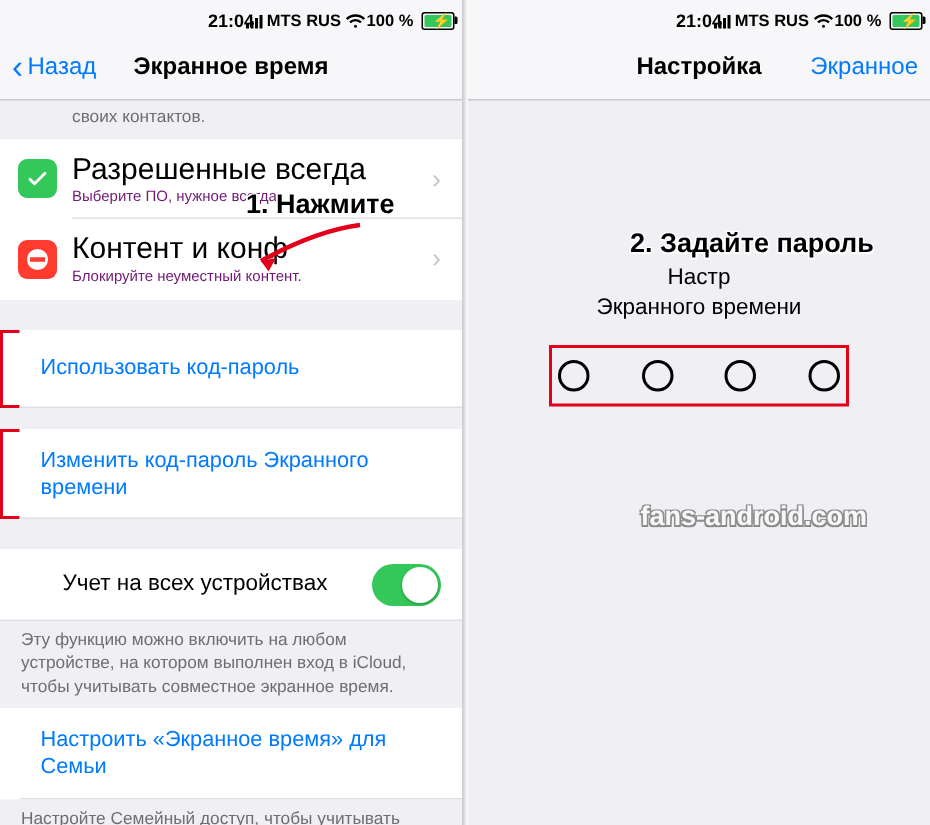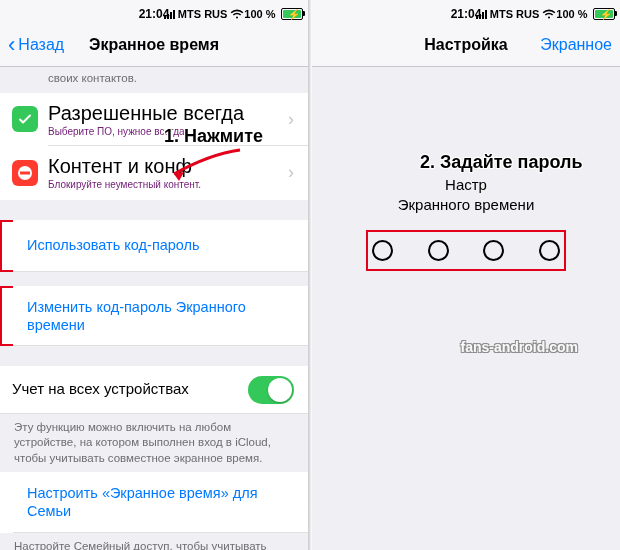--- a/index.html
+++ b/index.html
@@ -251,21 +251,21 @@
     background: transparent;
   }
 
   
   .watermark {
     position: absolute;
     right: 42px;
     bottom: 195px;
     font-family: "Arial Black", Arial, sans-serif;
     font-weight: 900;
-    font-size: 14px;
+    font-size: 18px;
     letter-spacing: 0;
     pointer-events: none;
     z-index: 6;
     color: rgba(255,255,255,0.9);
     text-shadow:
       0 0 1px #bbb,
       1px 1px 0 #888,
       -1px -1px 0 #888,
       -1px 1px 0 #888,
       1px -1px 0 #888;
@@ -362,21 +362,21 @@
             <div class="text">
                 <div class="title">Изменить код-пароль Экранного времени</div>
               </div>
             <div class="sep"></div>
           </div>
         </div>
 
         <div style="height:20px"></div>
 
         <div class="cell-group">
-          <div class="cell fullsep" style="padding-top:10px;padding-bottom:10px;">
+          <div class="cell fullsep" style="padding-top:10px;padding-bottom:10px;text-align:center;">
             <div class="text">
                 <div class="title" style="font-size:15px;">Учет на всех устройствах</div>
               </div>
             <div class="switch">
                 <div class="knob"></div>
               </div>
             <div class="sep"></div>
           </div>
         </div>
         <div class="caption">Эту функцию можно включить на любом устройстве, на котором выполнен вход в iCloud, чтобы учитывать совместное экранное время.</div>

